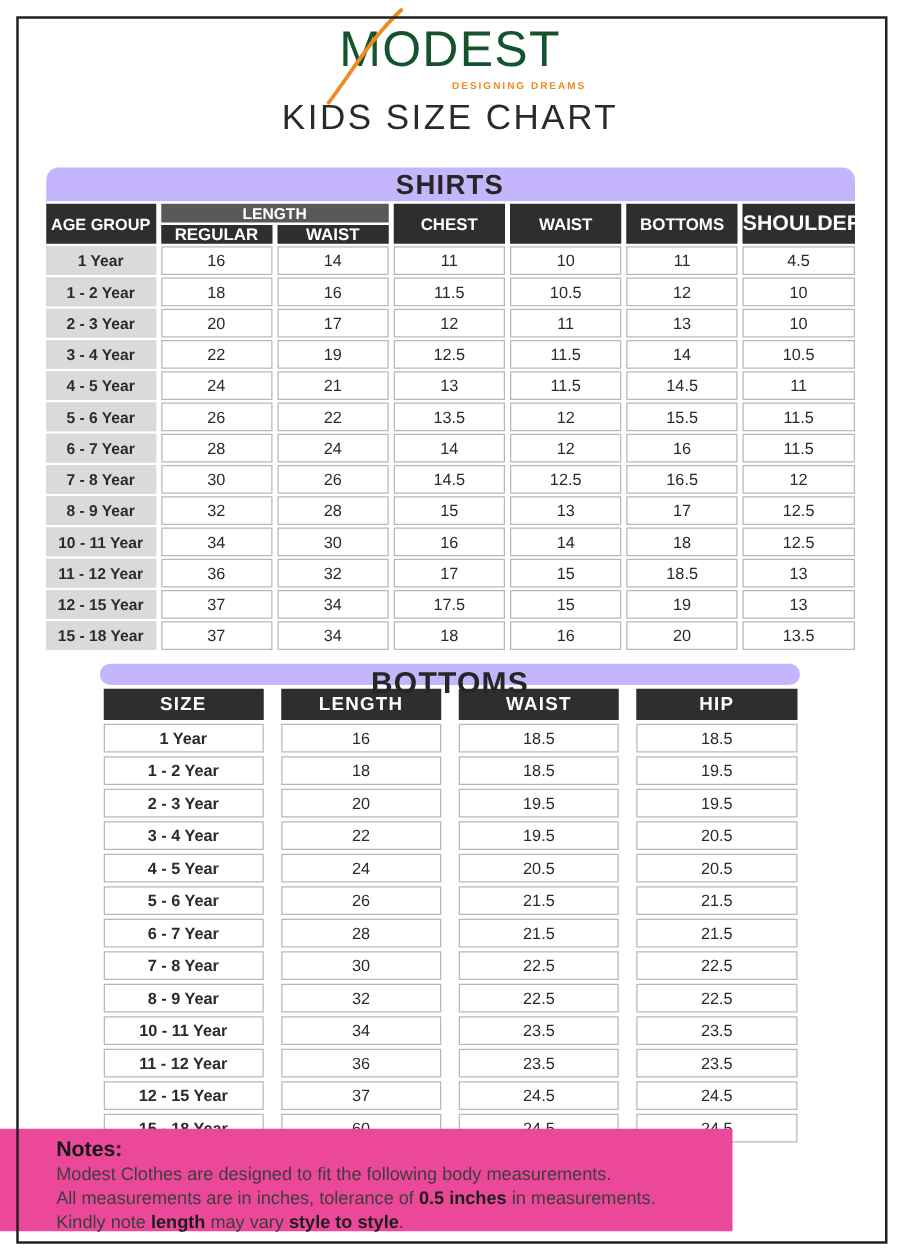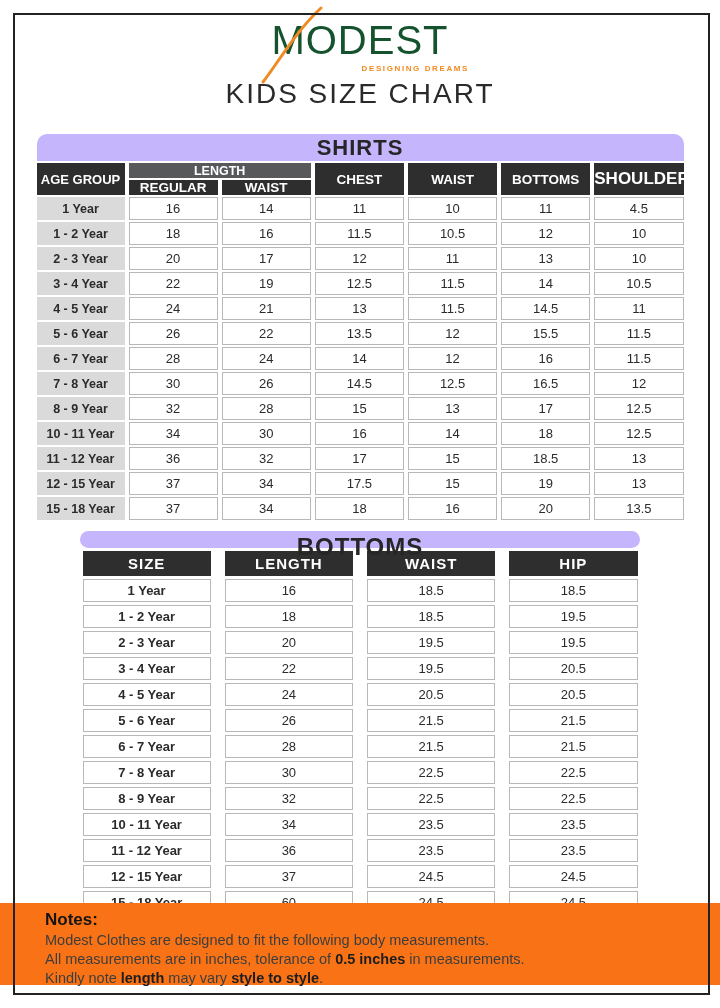--- a/index.html
+++ b/index.html
@@ -56,22 +56,22 @@
     font-size:13px;color:#2b2b2b;padding:0;overflow:hidden;white-space:nowrap;
   }
   .tbl-wrap.shirts td{height:21px;}
   .tbl-wrap.bottoms td{height:21px;}
   .tbl-wrap.shirts td:first-child{
     background:#dadada;border-color:#dadada;font-weight:bold;font-size:12.5px;
   }
   .tbl-wrap.bottoms td:first-child{font-weight:bold;}
   
   .notes{
-    position:absolute;left:0;bottom:23px;width:720px;height:82px;
-    background:#f97316;z-index:5;box-sizing:border-box;padding:7px 0 0 45px;
+    position:absolute;left:0;bottom:23px;width:586px;height:82px;
+    background:#ec4899;z-index:5;box-sizing:border-box;padding:7px 0 0 45px;
   }
   .notes-title{font-size:17px;font-weight:bold;color:#141414;margin-bottom:1px;}
   .notes-line{font-size:14.5px;color:#3d3d3d;line-height:19px;white-space:pre-wrap;}
   .notes-line b{color:#1d1d1d;}
 </style>
 </head>
 <body>
 
 <div class="page">
 

